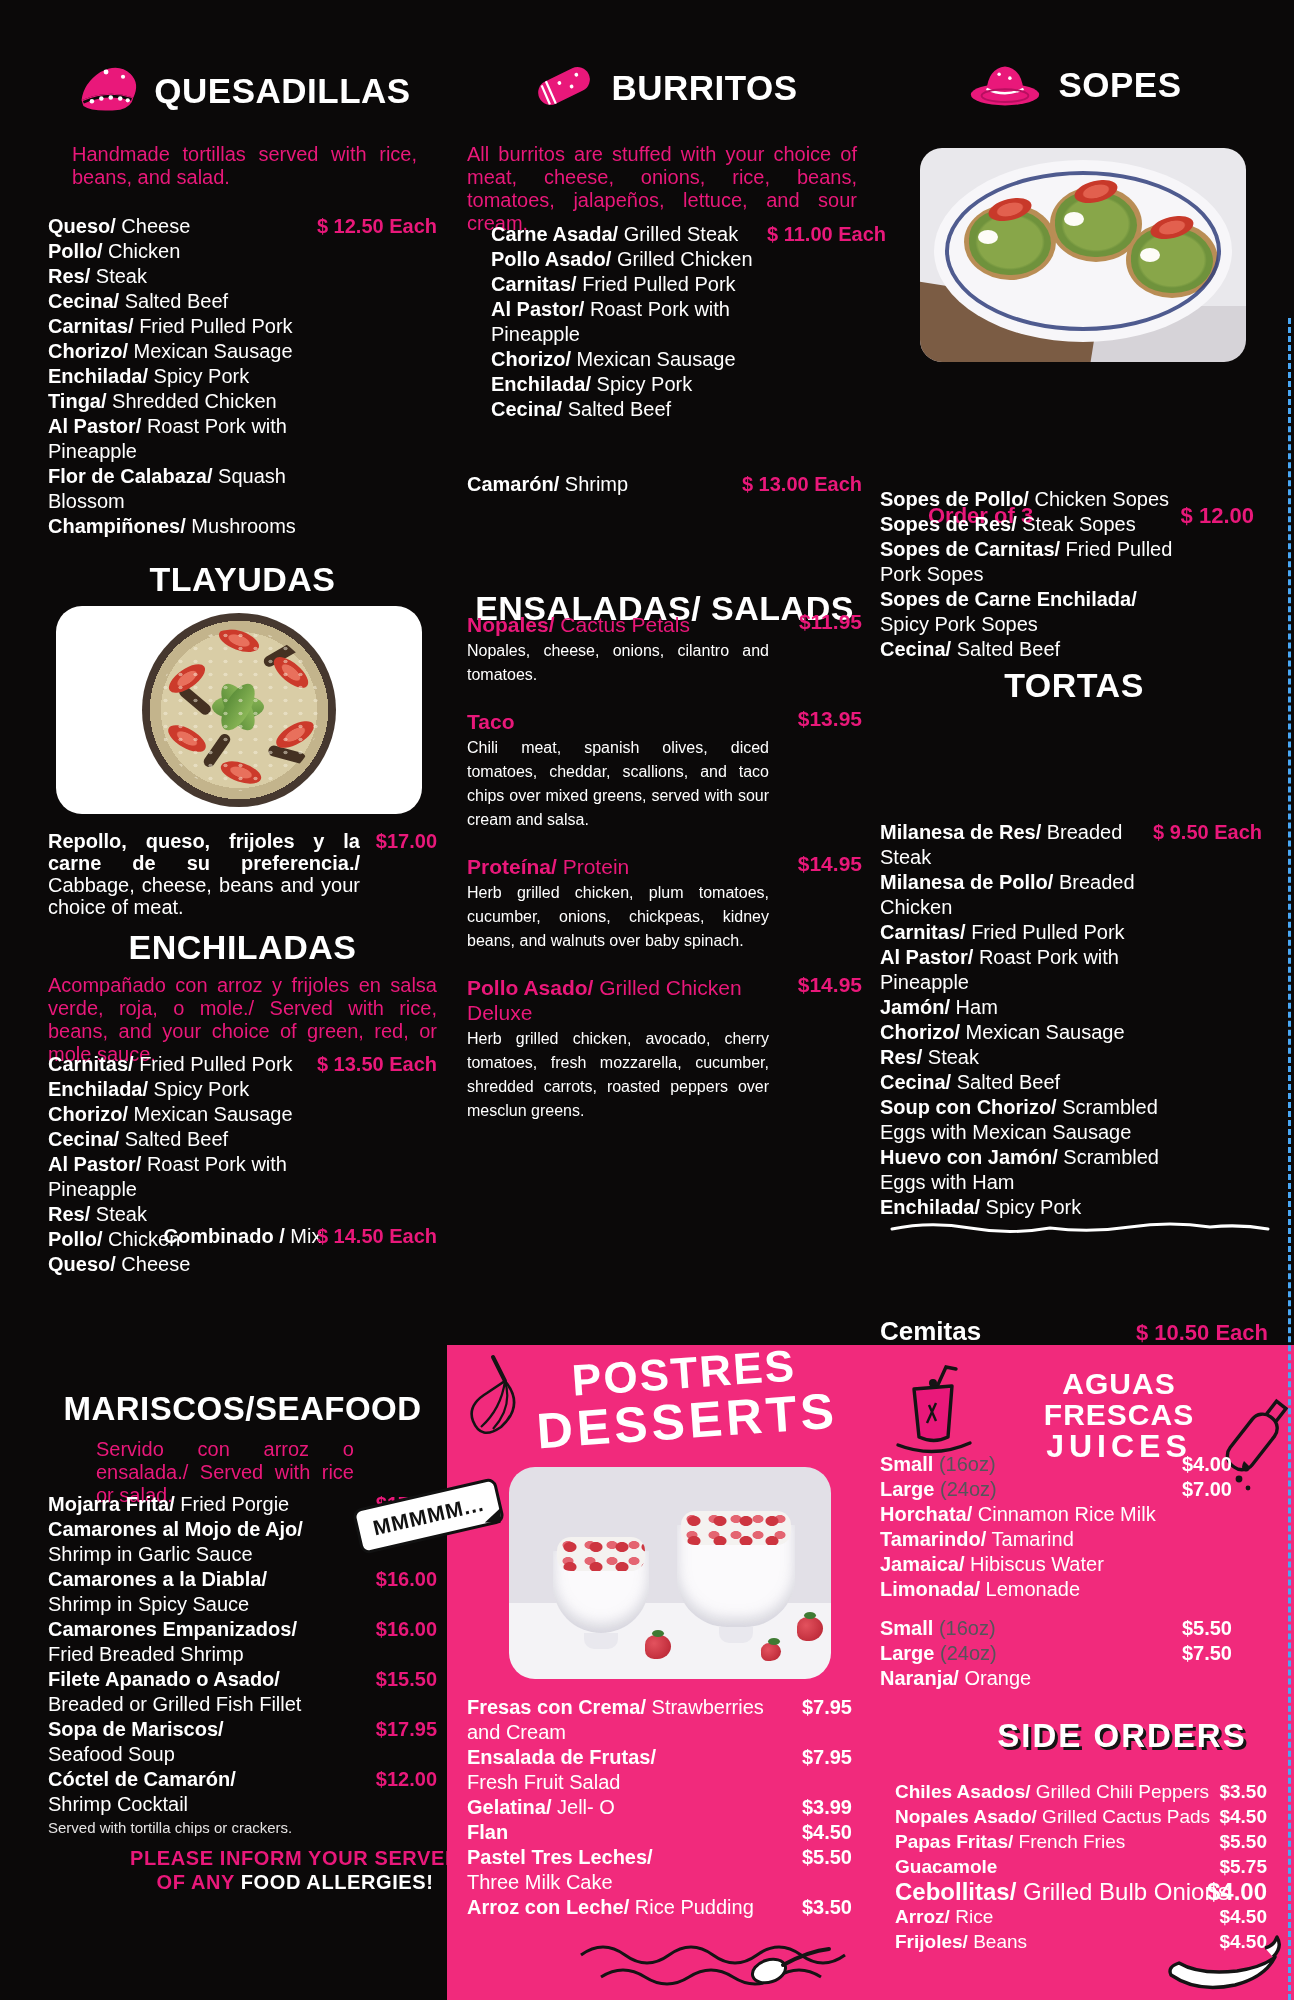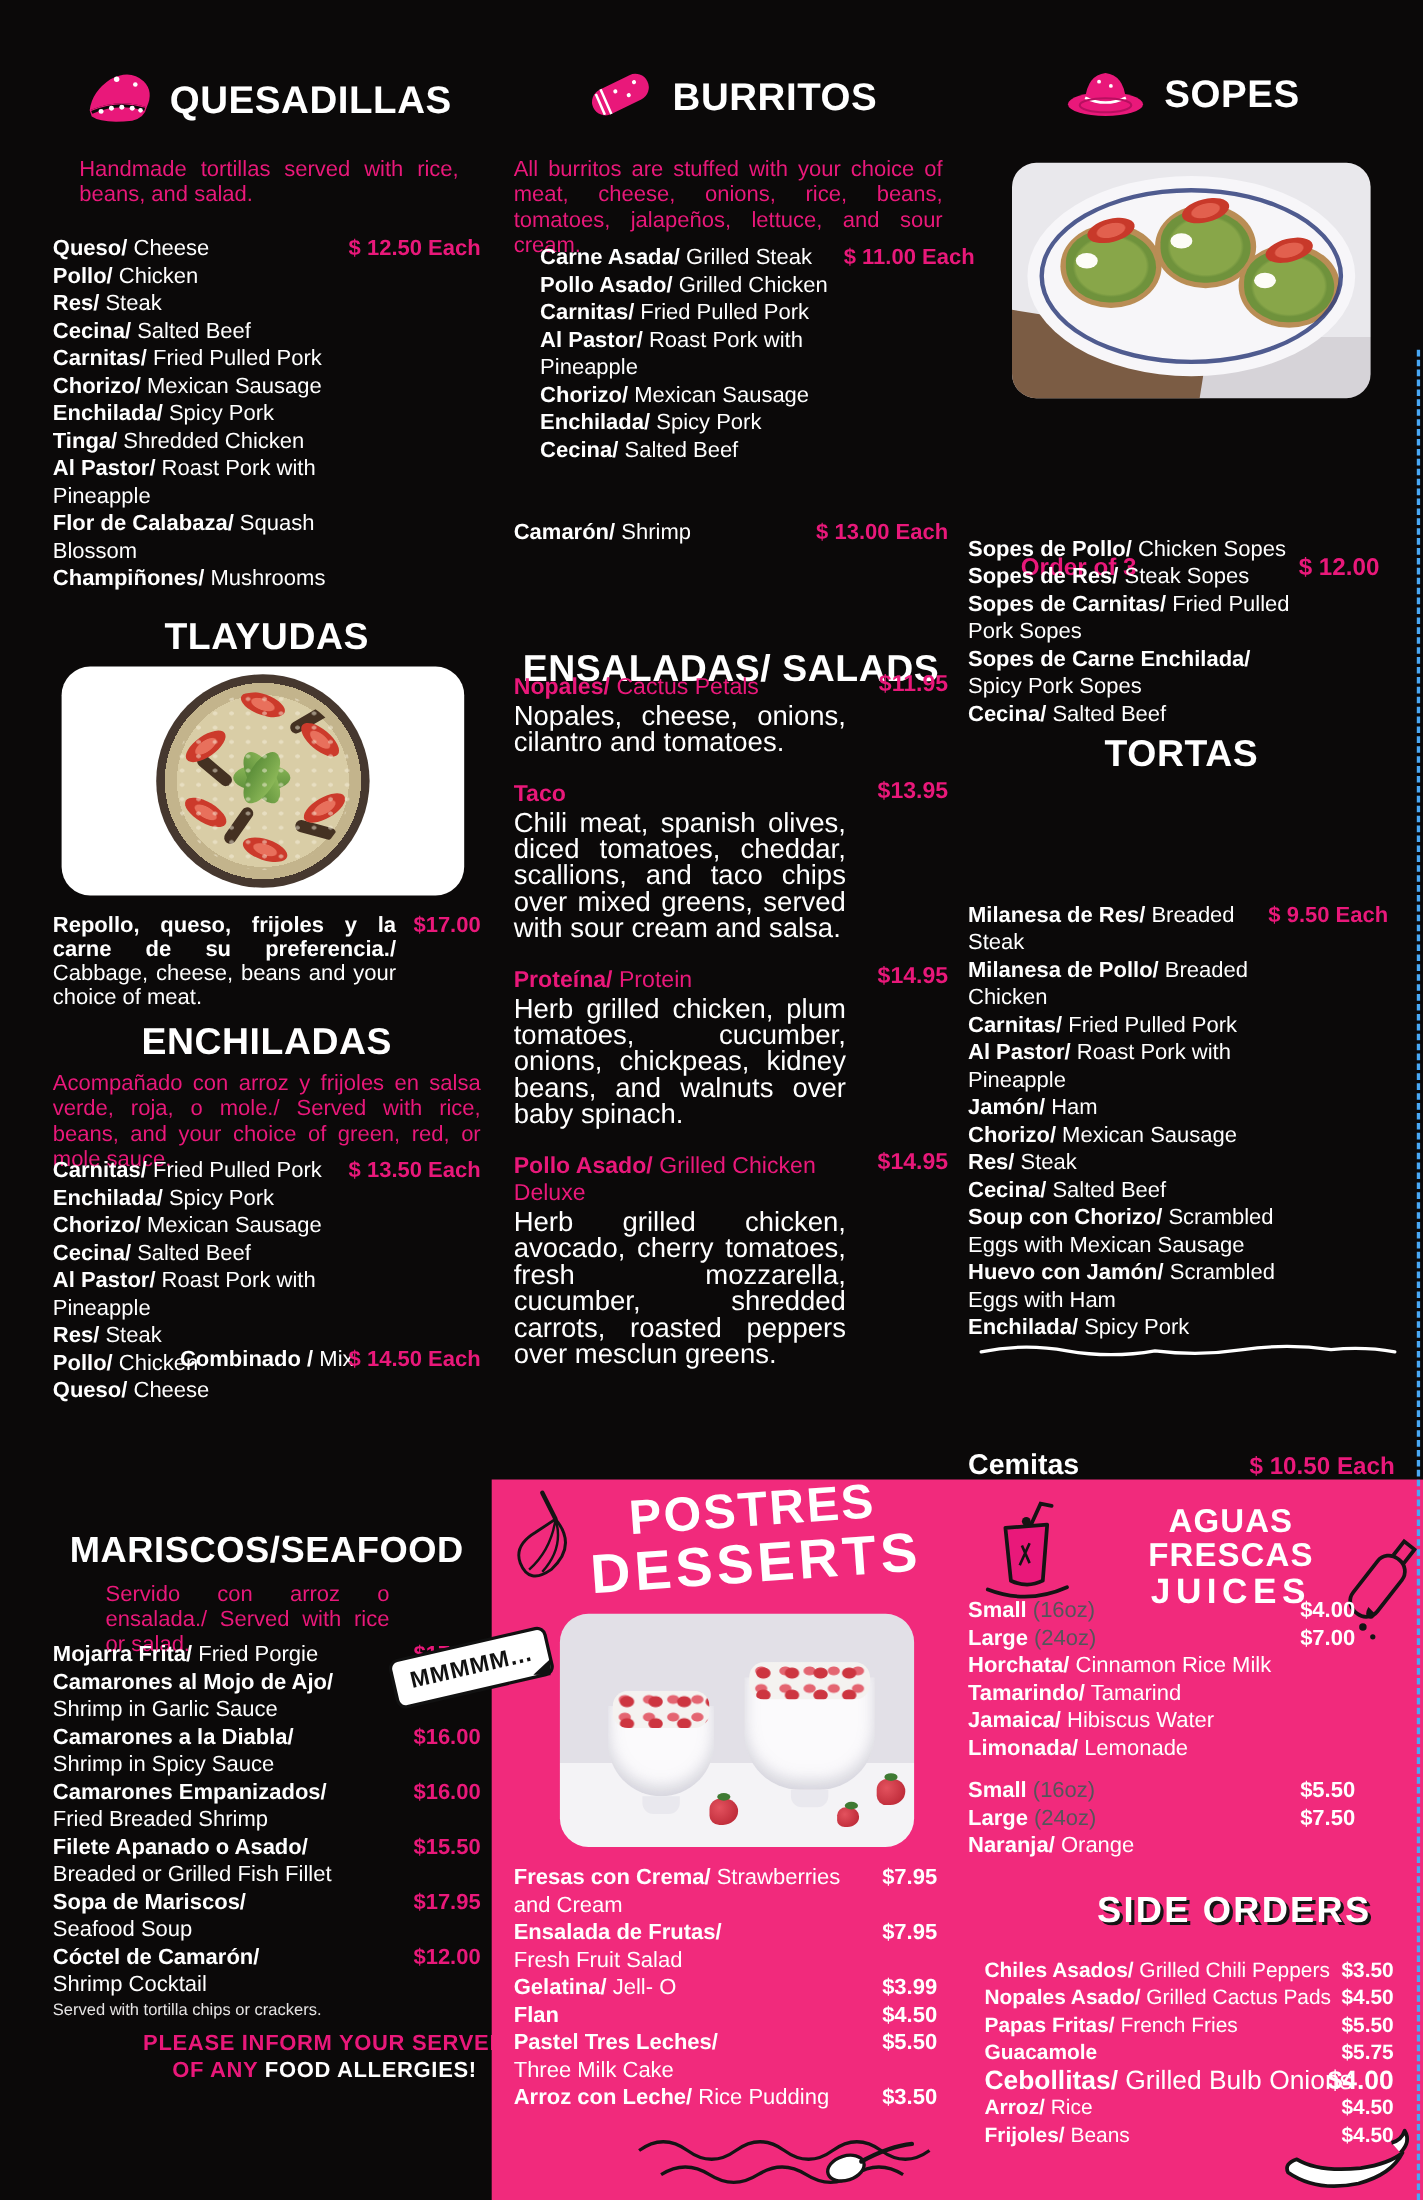--- a/index.html
+++ b/index.html
@@ -17,21 +17,21 @@
   .ln .b{font-weight:700;}
   .ln .pr{position:absolute;right:0;top:0;color:#e9187a;font-weight:700;}
   .ln.small{font-size:15px;line-height:22px;color:#e6e4e4;}
   .ln.gap{margin-top:14px;}
   
   .salad{margin-bottom:22px;}
   .sname{position:relative;font-size:21px;line-height:25px;color:#e9187a;max-width:320px;white-space:normal;}
   .sname .b{font-weight:700;}
   .sname .pr{position:absolute;right:-75px;top:-3px;color:#e9187a;font-weight:700;font-size:21px;}
   .sal-wrap .sname{width:320px;}
-  .sdesc{margin:2px 0 0 0;width:302px;color:#fff;font-size:25px;line-height:24px;text-align:justify;}
+  .sdesc{margin:2px 0 0 0;width:302px;color:#fff;font-size:16px;line-height:24px;text-align:justify;}
   .sname .pr{right:calc(320px - 395px);}
   
   .photo{position:absolute;background:#fff;border-radius:26px;}
   
   #band{position:absolute;left:447px;top:1345px;width:847px;height:655px;background:#f12a7c;}
   #band .ln .pr{color:#fff;}
   .size{color:#55555a;font-weight:400;}
   .stamp{font-weight:800;color:#fff;letter-spacing:2px;line-height:1.02;}
   
   .price-lone{color:#e9187a;font-weight:700;font-size:20px;position:absolute;right:0;top:0;}

